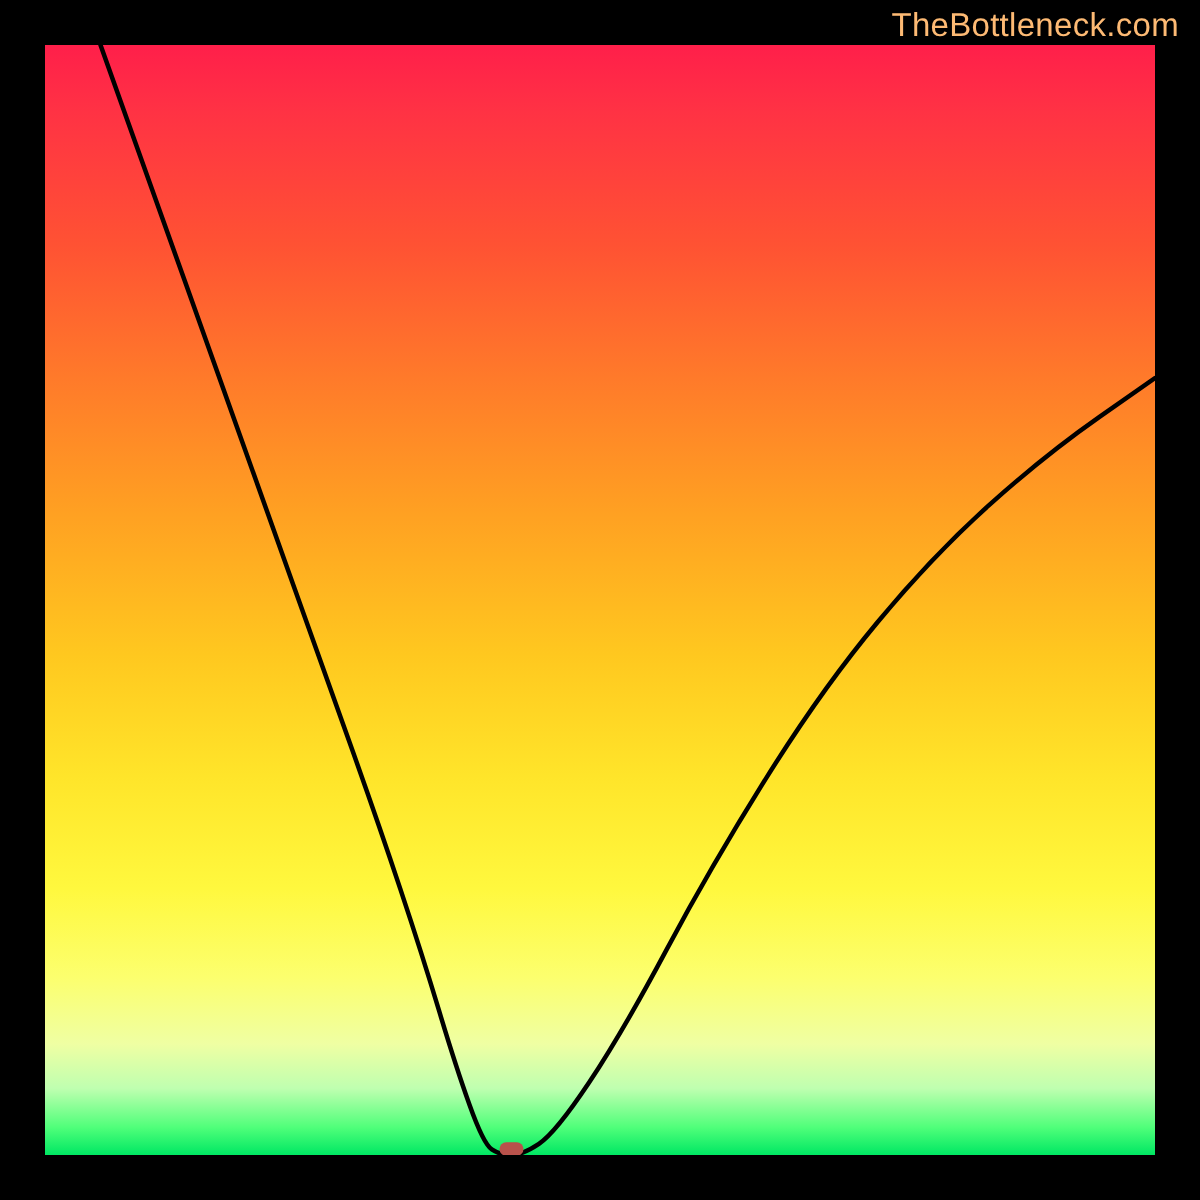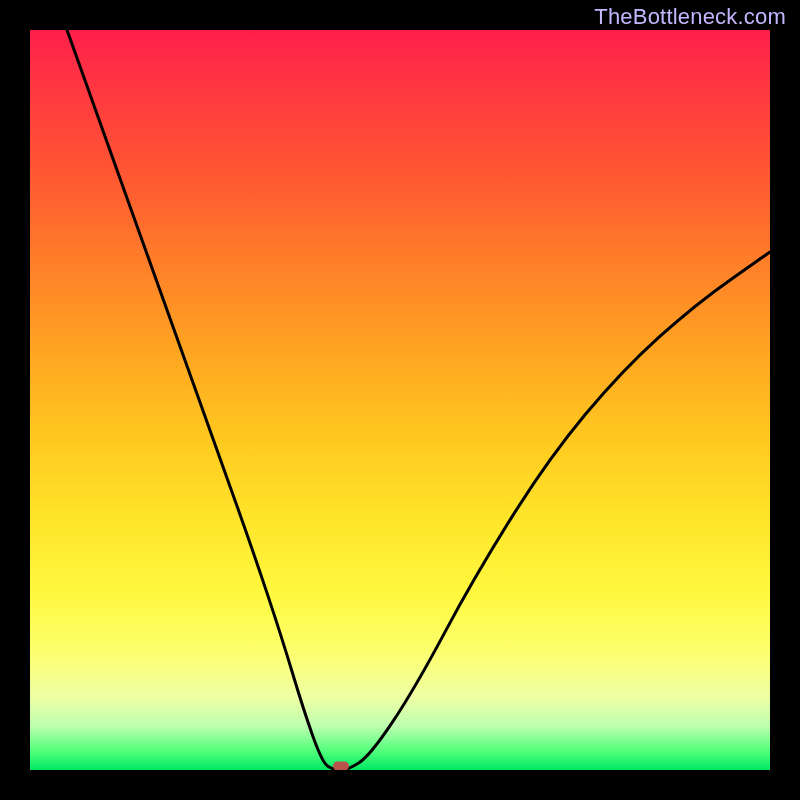--- a/index.html
+++ b/index.html
@@ -14,21 +14,21 @@
   .frame {
     position: relative;
     width: 800px;
     height: 800px;
     background: #000;
   }
   .watermark {
     position: absolute;
     top: 4px;
     right: 14px;
-    color: #c4b5fd;
+    color: #fdba74;
     font-size: 22px;
     font-weight: 500;
     letter-spacing: 0.2px;
     z-index: 10;
   }
   .plot-area {
     position: absolute;
     left: 30px;
     top: 30px;
     width: 740px;

